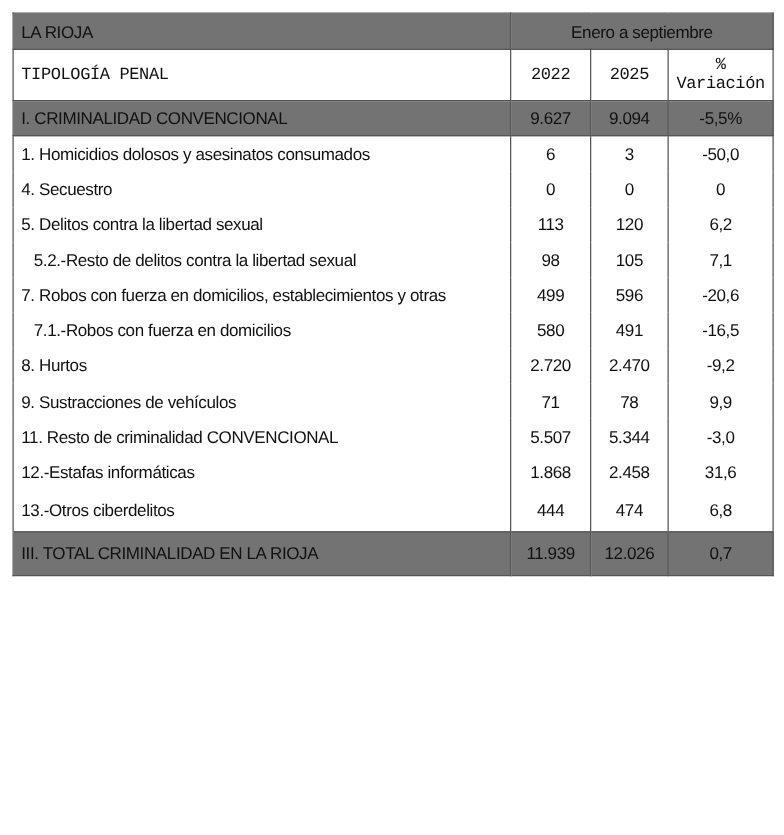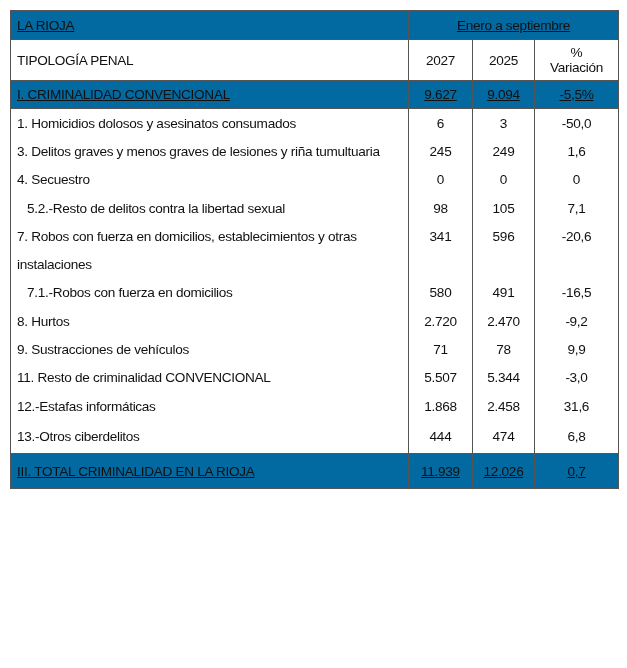--- a/index.html
+++ b/index.html
@@ -8,24 +8,24 @@
       position: absolute; left: 10px; top: 10px; width: 608px;
       border-collapse: collapse; table-layout: fixed;
       font-size: 13.6px; letter-spacing: -0.3px;
     }
     .tbl td { border-left: 1px solid #555; border-right: 1px solid #555; padding: 0 6px; vertical-align: middle; }
     .tbl col.c1 { width: 398px; }
     .tbl col.c2 { width: 64px; }
     .tbl col.c3 { width: 62px; }
     .tbl col.c4 { width: 84px; }
     .num { text-align: center; }
-    .yellow td { background: #0369a1; text-decoration: underline; }
+    .yellow td { background: #737373; }
     .hline td { border-top: 1px solid #555; border-bottom: 1px solid #555; }
     .h1 td { height: 28px; }
-    .h2 td { height: 40px; }
+    .h2 td { height: 40px; font-family: Liberation Mono, monospace; }
     .sec td { height: 27px; }
     .row td { height: 28.3px; }
     .sec2 td { height: 40px; line-height: 15px; }
     .sub { padding-left: 16px !important; }
     .tbl tr:last-child td { border-bottom: 1px solid #555; }
     .tbl tr:first-child td { border-top: 1px solid #555; }
     .var-label { line-height: 15px; }
   </style>
 </head>
 <body>
@@ -38,21 +38,21 @@
       <col class="c4">
     </colgroup>
 
   <tbody>
       <tr class="h1 yellow hline">
     <td>LA RIOJA</td>
     <td colspan="3" class="num">Enero a septiembre</td>
   </tr>
   <tr class="h2 hline">
     <td>TIPOLOGÍA PENAL</td>
-    <td class="num">2027</td>
+    <td class="num">2022</td>
     <td class="num">2025</td>
     <td class="num var-label">
       <div>%</div>
       <div>Variación</div>
     </td>
   </tr>
 
   <tr class="sec yellow hline">
     <td>I. CRIMINALIDAD CONVENCIONAL</td>
     <td class="num">9.627</td>
@@ -60,48 +60,42 @@
     <td class="num">-5,5%</td>
   </tr>
 
   <tr class="row">
     <td>1. Homicidios dolosos y asesinatos consumados</td>
     <td class="num">6</td>
     <td class="num">3</td>
     <td class="num">-50,0</td>
   </tr>
   <tr class="row">
-    <td>3. Delitos graves y menos graves de lesiones y riña tumultuaria</td>
-    <td class="num">245</td>
-    <td class="num">249</td>
-    <td class="num">1,6</td>
-  </tr>
-  <tr class="row">
     <td>4. Secuestro</td>
     <td class="num">0</td>
     <td class="num">0</td>
     <td class="num">0</td>
+  </tr>
+  <tr class="row">
+    <td>5. Delitos contra la libertad sexual</td>
+    <td class="num">113</td>
+    <td class="num">120</td>
+    <td class="num">6,2</td>
   </tr>
   <tr class="row">
     <td class="sub">5.2.-Resto de delitos contra la libertad sexual</td>
     <td class="num">98</td>
     <td class="num">105</td>
     <td class="num">7,1</td>
   </tr>
   <tr class="row">
     <td>7. Robos con fuerza en domicilios, establecimientos y otras</td>
-    <td class="num">341</td>
+    <td class="num">499</td>
     <td class="num">596</td>
     <td class="num">-20,6</td>
-  </tr>
-  <tr class="row">
-    <td>instalaciones</td>
-    <td class="num"></td>
-    <td class="num"></td>
-    <td class="num"></td>
   </tr>
   <tr class="row">
     <td class="sub">7.1.-Robos con fuerza en domicilios</td>
     <td class="num">580</td>
     <td class="num">491</td>
     <td class="num">-16,5</td>
   </tr>
   <tr class="row">
     <td>8. Hurtos</td>
     <td class="num">2.720</td>

